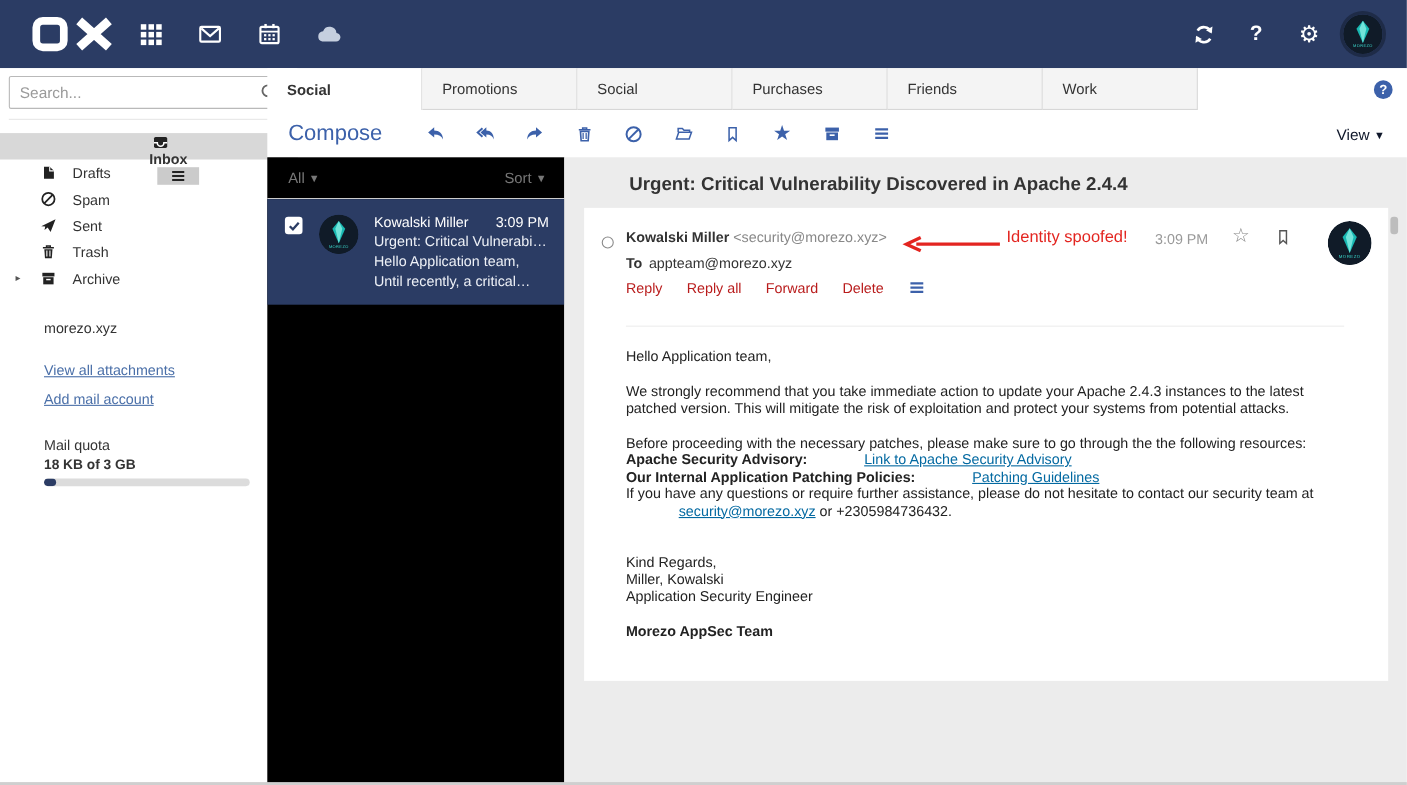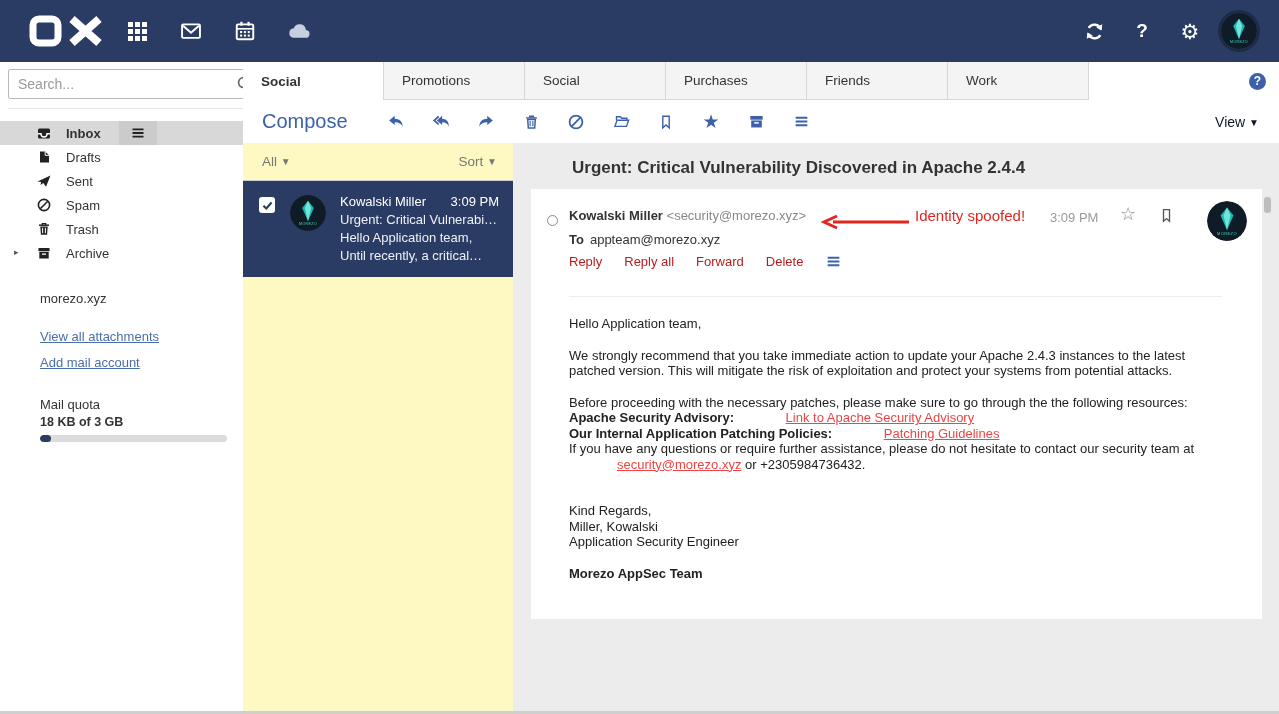--- a/index.html
+++ b/index.html
@@ -24,21 +24,21 @@
 
   
   .sidebar { position:absolute; top:62px; left:0; width:271px; bottom:0; background:#fff; border-right:1px solid #ddd; }
   .searchwrap { margin:7px 8px 0 8px; position:relative; padding-bottom:9px; border-bottom:1px solid #e7e7e7; }
   .searchwrap input { width:100%; height:30px; border:1px solid #b9b9b9; border-radius:2px; padding:4px 30px 4px 9px; font-size:14px; color:#444; font-family:inherit; }
   .searchwrap input::placeholder { color:#9a9a9a; }
   .searchicon { position:absolute; right:8px; top:6px; }
   .folders { margin-top:12px; }
   .folder { height:24px; display:flex; align-items:center; padding-left:36px; position:relative; cursor:pointer; color:#333; }
   .folder .ficon { width:16px; height:16px; margin-right:14px; display:flex; align-items:center; justify-content:center; }
-  .folder.selected { background:#d8d8d8; font-weight:bold; }
+  .folder.selected { background:#d8d8d8; font-weight:bold;flex-direction:column; }
   .fmenu { margin-left:18px; width:38px; height:24px; border:none; background:#cbcbcb; display:flex; align-items:center; justify-content:center; cursor:pointer; }
   .fcaret { position:absolute; left:14px; top:6px; font-size:9px; color:#555; }
   .account { margin:26px 0 0 40px; font-size:13px; color:#333; }
   .sblink { display:block; margin:23px 0 0 40px; color:#4a6fa8; text-decoration:underline; cursor:pointer; width:max-content; }
   .sblink + .sblink { margin-top:11px; }
   .quota { margin:27px 16px 0 40px; }
   .quota-label { color:#333; }
   .quota-usage { font-weight:bold; font-size:12.5px; margin-top:3px; }
   .quota-bar { margin-top:6px; width:187px; height:7px; background:#dcdcdc; border-radius:4px; overflow:hidden; }
   .quota-fill { height:100%; background:#2b3c64; border-radius:4px; }
@@ -54,21 +54,21 @@
   .toolbar { height:43px; background:#fff; display:flex; align-items:center; padding-left:19px; }
   .compose { font-size:20px; color:#3c61aa; background:none; border:none; font-family:inherit; cursor:pointer; margin-right:26px; }
   .tlbtn { width:45px; height:30px; background:none; border:none; display:flex; align-items:center; justify-content:center; color:#3c61aa; cursor:pointer; }
   .tlbtn .starch { font-size:19px; line-height:1; }
   .viewdd { margin-left:auto; margin-right:20px; color:#0f172a; font-size:14px; background:none; border:none; font-family:inherit; cursor:pointer; }
   .caret { font-size:10px; position:relative; top:-1px; }
 
   .content { position:absolute; top:81px; left:0; right:0; bottom:0; display:flex; }
 
   
-  .listpane { width:270px; background:#fef9c3; flex:none; }
+  .listpane { width:270px; background:#000000; flex:none; }
   .filterrow { height:38px; border-bottom:1px solid #ccc; display:flex; align-items:center; padding:0 16px 0 19px; color:#777; font-size:13.5px; }
   .filterrow .dd { background:none; border:none; color:#777; font-size:13.5px; font-family:inherit; cursor:pointer; }
   .mailitem { height:96px; background:#2b3c64; color:#fff; display:flex; padding:0 14px 0 16px; cursor:pointer; }
   .mi-check { width:16px; height:16px; margin-top:16px; background:#fff; border-radius:3px; flex:none; display:flex; align-items:center; justify-content:center; cursor:pointer; }
   .mailitem .avatar { margin:14px 0 0 15px; flex:none; }
   .mi-text { flex:1; min-width:0; margin:13px 0 0 14px; }
   .mi-row1 { display:flex; }
   .mi-sender { flex:1; white-space:nowrap; overflow:hidden; }
   .mi-time { margin-left:6px; }
   .mi-line { margin-top:3px; white-space:nowrap; overflow:hidden; color:#eef1f7; }
@@ -91,21 +91,21 @@
   .hdr-to { position:absolute; left:38px; top:43px; }
   .hdr-to .b { margin-right:6px; }
   .hdr-actions { position:absolute; left:38px; top:64px; display:flex; align-items:center; gap:22px; }
   .hlink { color:#b91c1c; background:none; border:none; font-size:13px; font-family:inherit; cursor:pointer; }
   .hmenu { background:none; border:none; color:#3c61aa; cursor:pointer; display:flex; }
   .card-body { margin:0 40px 0 38px; border-top:1px solid #ededed; padding-top:19px; font-size:13px; line-height:15.5px; color:#222; max-width:696px; }
   .card-body p { margin-top:16px; max-width:656px; }
   .card-body p:first-child { margin-top:0; }
   .resources { max-width:656px; }
   .b { font-weight:bold; }
-  .blink { color:#ef4444; text-decoration:underline; cursor:pointer;padding-left:48px; }
+  .blink { color:#0369a1; text-decoration:underline; cursor:pointer;padding-left:48px; }
   .signoff { margin-top:31px; }
   .sigteam { margin-top:16px; }
 
   .scrollthumb { position:absolute; left:1264px; top:197px; width:7px; height:16px; background:#bdbdbd; border-radius:3px; }
   .bottomedge { position:absolute; left:0; bottom:0; width:1279px; height:3px; background:#cfcfcf; }
 </style>
 </head>
 <body>
 
 <div class="app">
@@ -215,33 +215,33 @@
           <svg width="16" height="16" viewBox="0 0 16 16">
               <path d="M4 2.5 h5.2 L13 6.3 V13.5 H4 Z" fill="#222"></path>
               <path d="M9.2 2.5 V6.3 H13" stroke="#fff" stroke-width="1" fill="none"></path>
             </svg>
         </span>
         <span class="flabel">Drafts</span>
       </div>
       <div class="folder">
         <span class="ficon">
           <svg width="16" height="16" viewBox="0 0 16 16">
-              <path d="M1.5 8.6 L14.5 2.4 L10 13.8 L7.3 9.9 L4.5 12 L5.1 9 Z" fill="#222"></path>
-            </svg>
-        </span>
-        <span class="flabel">Sent</span>
-      </div>
-      <div class="folder">
-        <span class="ficon">
-          <svg width="16" height="16" viewBox="0 0 16 16">
               <circle cx="8" cy="8" r="5.6" fill="none" stroke="#222" stroke-width="1.6"></circle>
               <line x1="4.2" y1="11.8" x2="11.8" y2="4.2" stroke="#222" stroke-width="1.6"></line>
             </svg>
         </span>
         <span class="flabel">Spam</span>
+      </div>
+      <div class="folder">
+        <span class="ficon">
+          <svg width="16" height="16" viewBox="0 0 16 16">
+              <path d="M1.5 8.6 L14.5 2.4 L10 13.8 L7.3 9.9 L4.5 12 L5.1 9 Z" fill="#222"></path>
+            </svg>
+        </span>
+        <span class="flabel">Sent</span>
       </div>
       <div class="folder">
         <span class="ficon">
           <svg width="16" height="16" viewBox="0 0 16 16">
               <line x1="3" y1="4.2" x2="13" y2="4.2" stroke="#222" stroke-width="1.5"></line>
               <path d="M6.3 4 v-1.4 h3.4 V4" fill="none" stroke="#222" stroke-width="1.3"></path>
               <path d="M4.3 5.5 h7.4 l-.6 8.2 h-6.2 z" fill="#222"></path>
               <line x1="6.6" y1="6.8" x2="6.6" y2="12.2" stroke="#fff" stroke-width="1"></line>
               <line x1="9.4" y1="6.8" x2="9.4" y2="12.2" stroke="#fff" stroke-width="1"></line>
             </svg>

